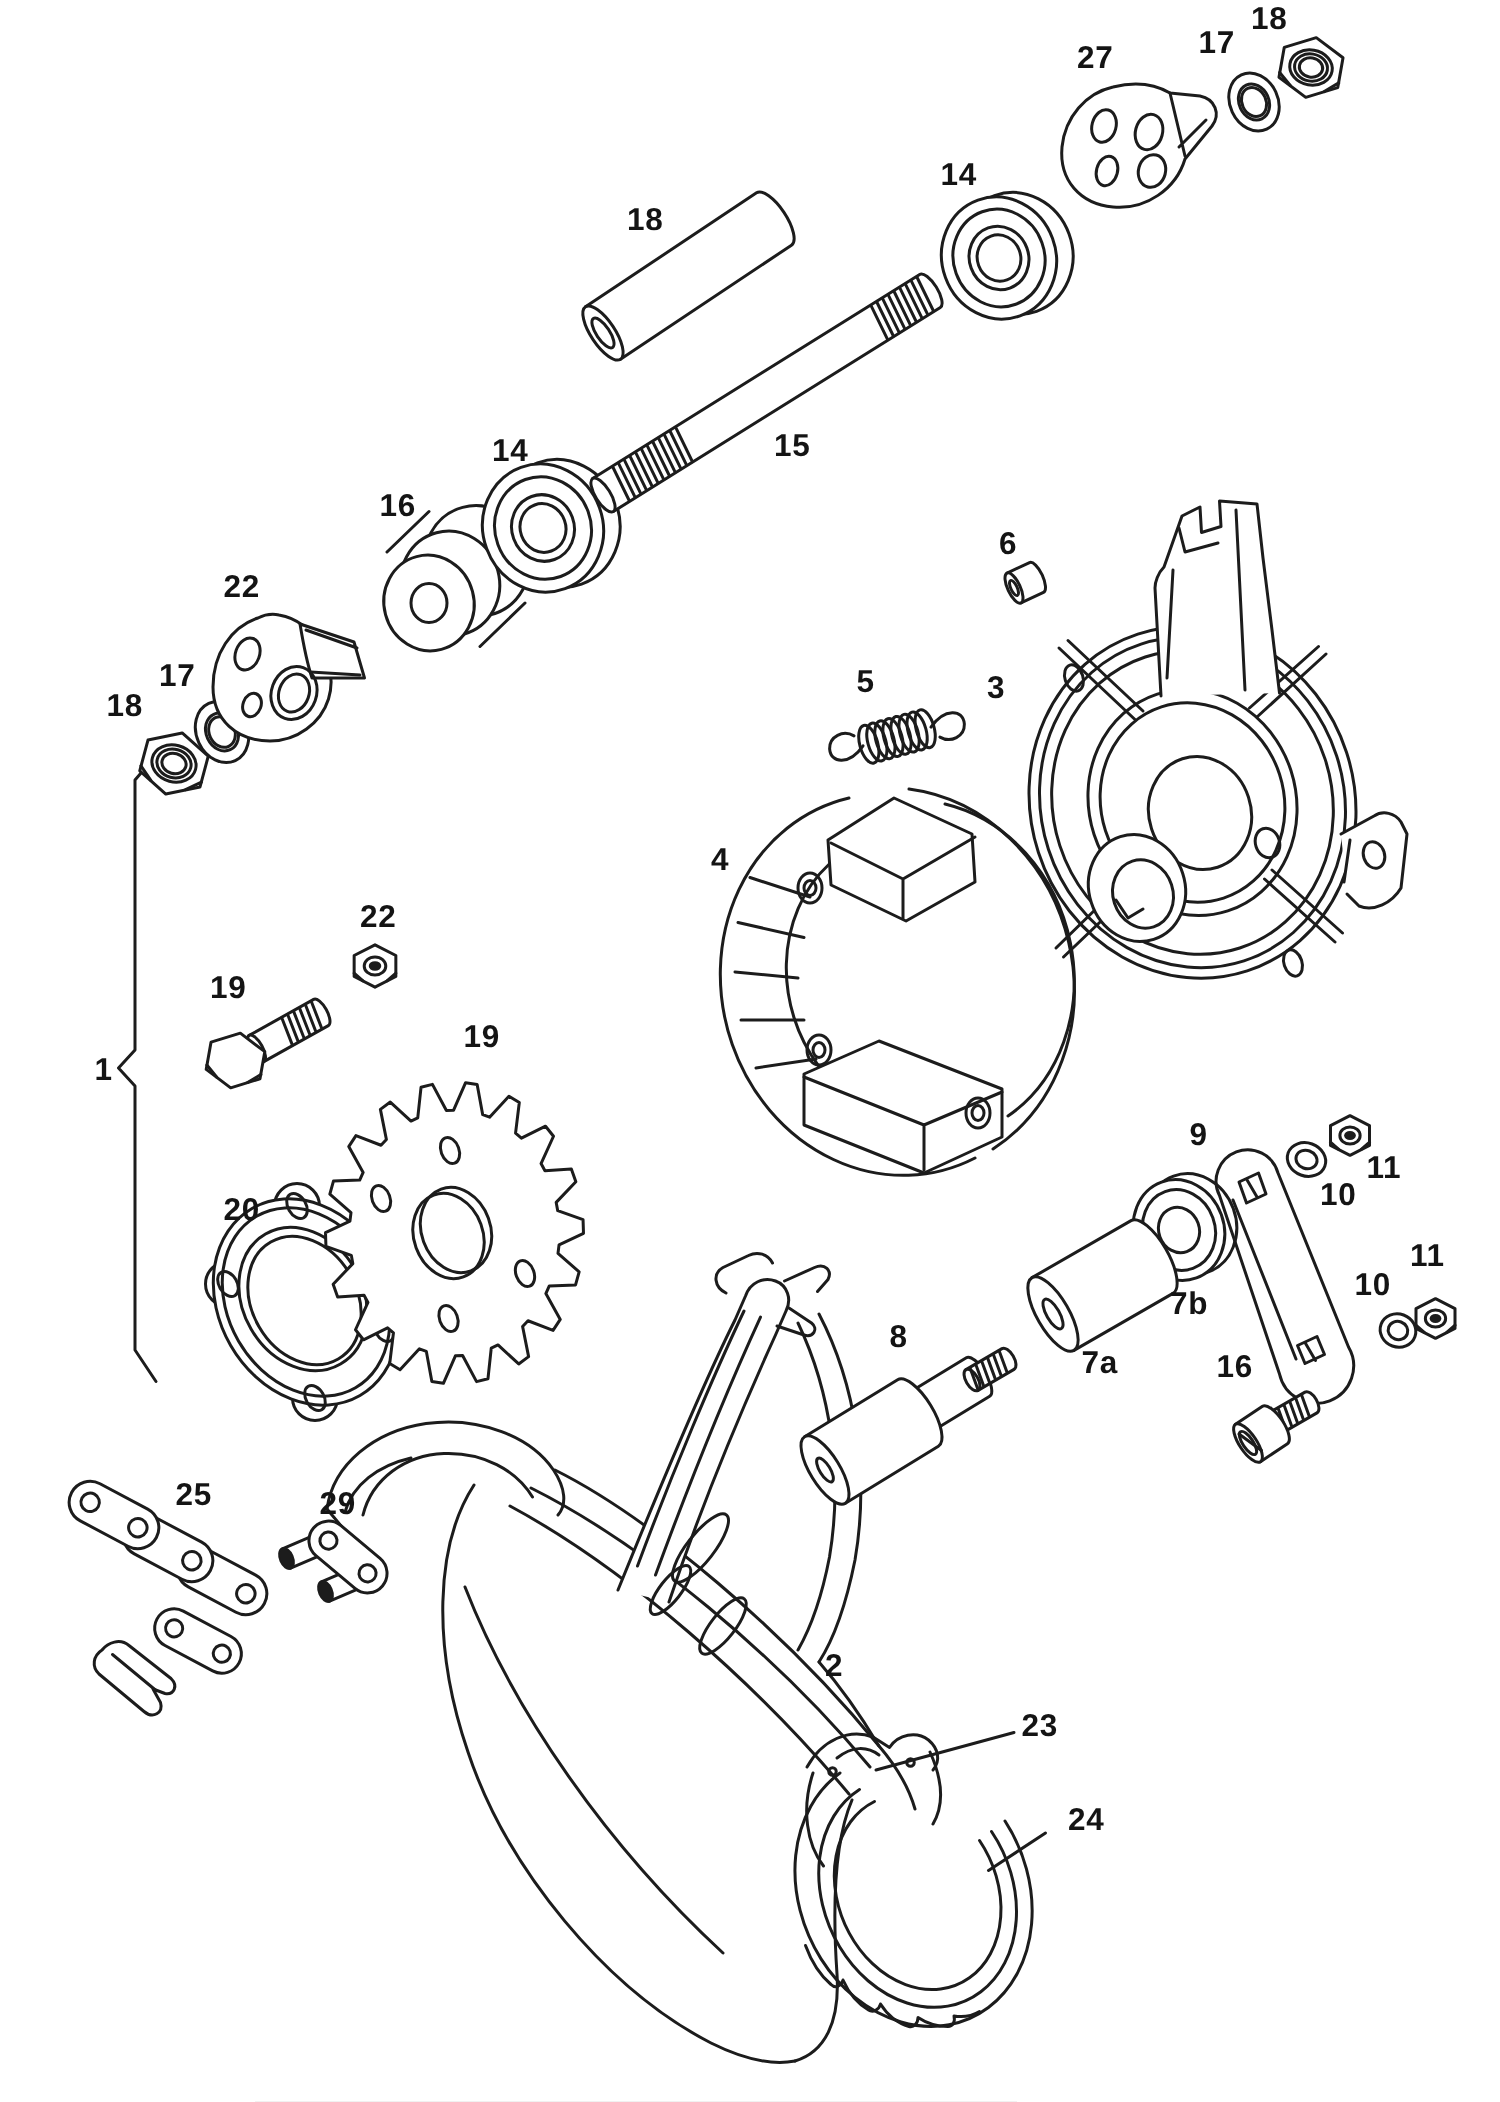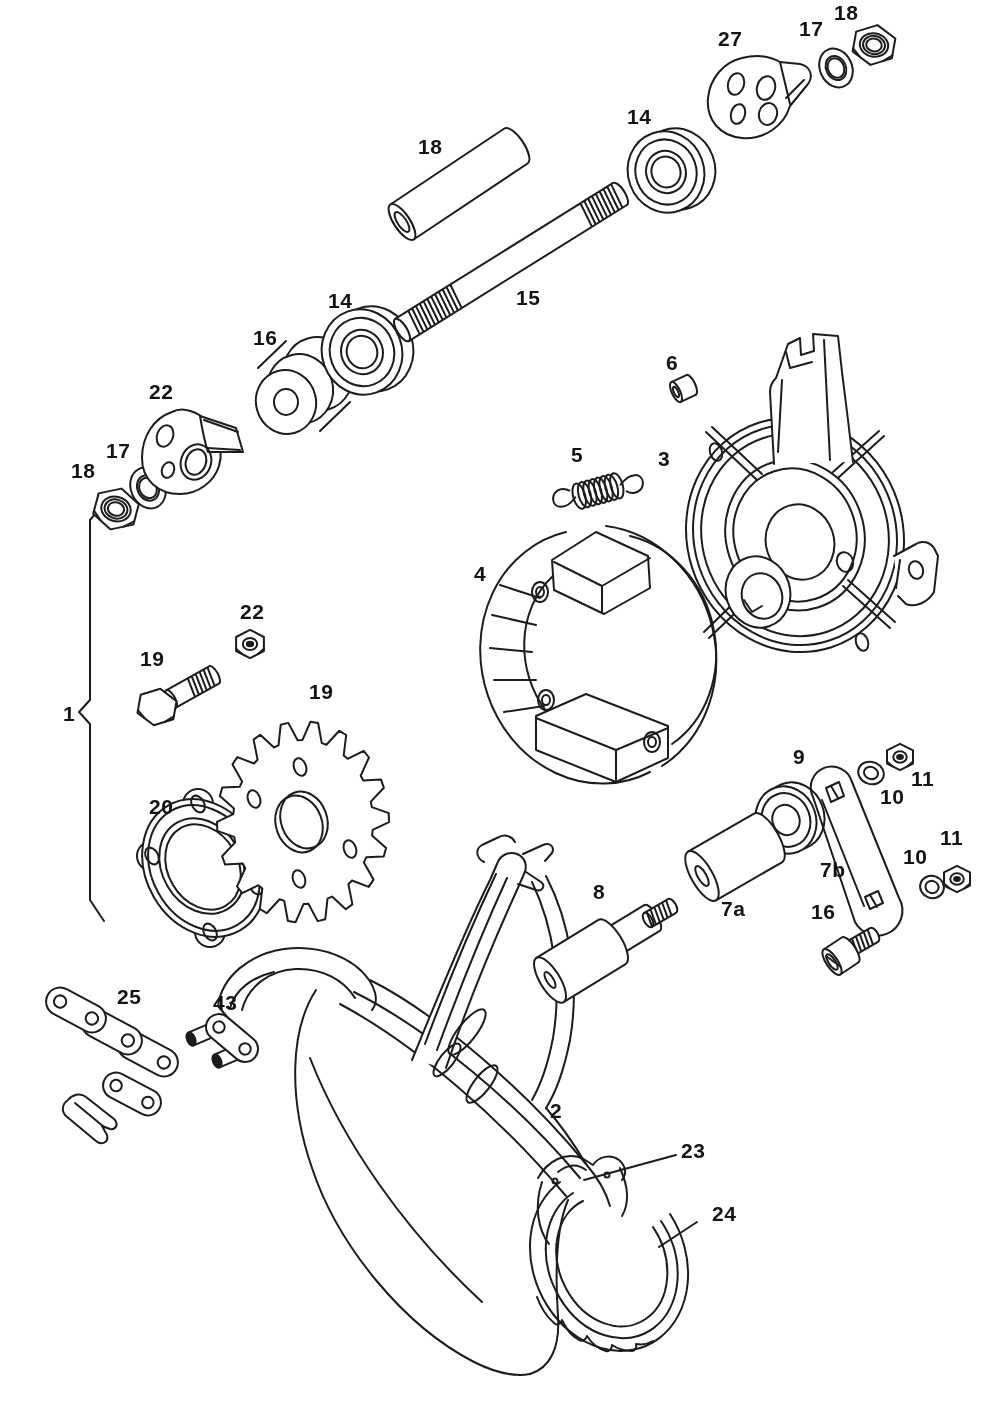--- a/index.html
+++ b/index.html
@@ -447,23 +447,23 @@
 <div class="lbl" style="left:240px;top:600px">22</div>
 <div class="lbl" style="left:140px;top:647px">19</div>
 <div class="lbl" style="left:309px;top:680px">19</div>
 <div class="lbl" style="left:63px;top:702px">1</div>
 <div class="lbl" style="left:149px;top:795px">20</div>
 <div class="lbl" style="left:793px;top:745px">9</div>
 <div class="lbl" style="left:911px;top:767px">11</div>
 <div class="lbl" style="left:880px;top:785px">10</div>
 <div class="lbl" style="left:940px;top:826px">11</div>
 <div class="lbl" style="left:903px;top:845px">10</div>
-<div class="lbl" style="left:820px;top:858px">7b</div>
+<div class="lbl" style="left:780px;top:858px">7b</div>
 <div class="lbl" style="left:721px;top:897px">7a</div>
 <div class="lbl" style="left:593px;top:880px">8</div>
 <div class="lbl" style="left:811px;top:900px">16</div>
 <div class="lbl" style="left:117px;top:985px">25</div>
-<div class="lbl" style="left:213px;top:991px">43</div>
+<div class="lbl" style="left:213px;top:991px">29</div>
 <div class="lbl" style="left:550px;top:1099px">2</div>
 <div class="lbl" style="left:681px;top:1139px">23</div>
 <div class="lbl" style="left:712px;top:1202px">24</div>
 
 </div>
 
 </body></html>

